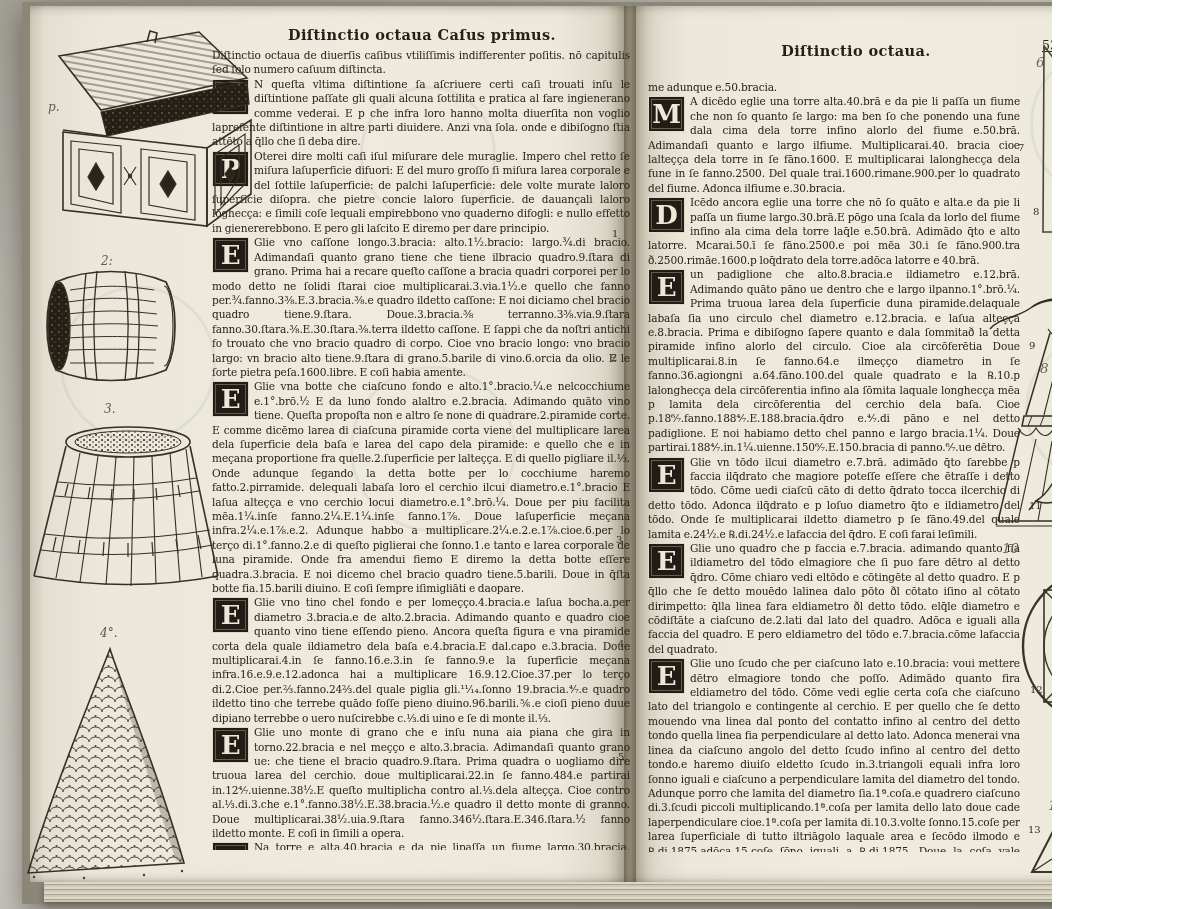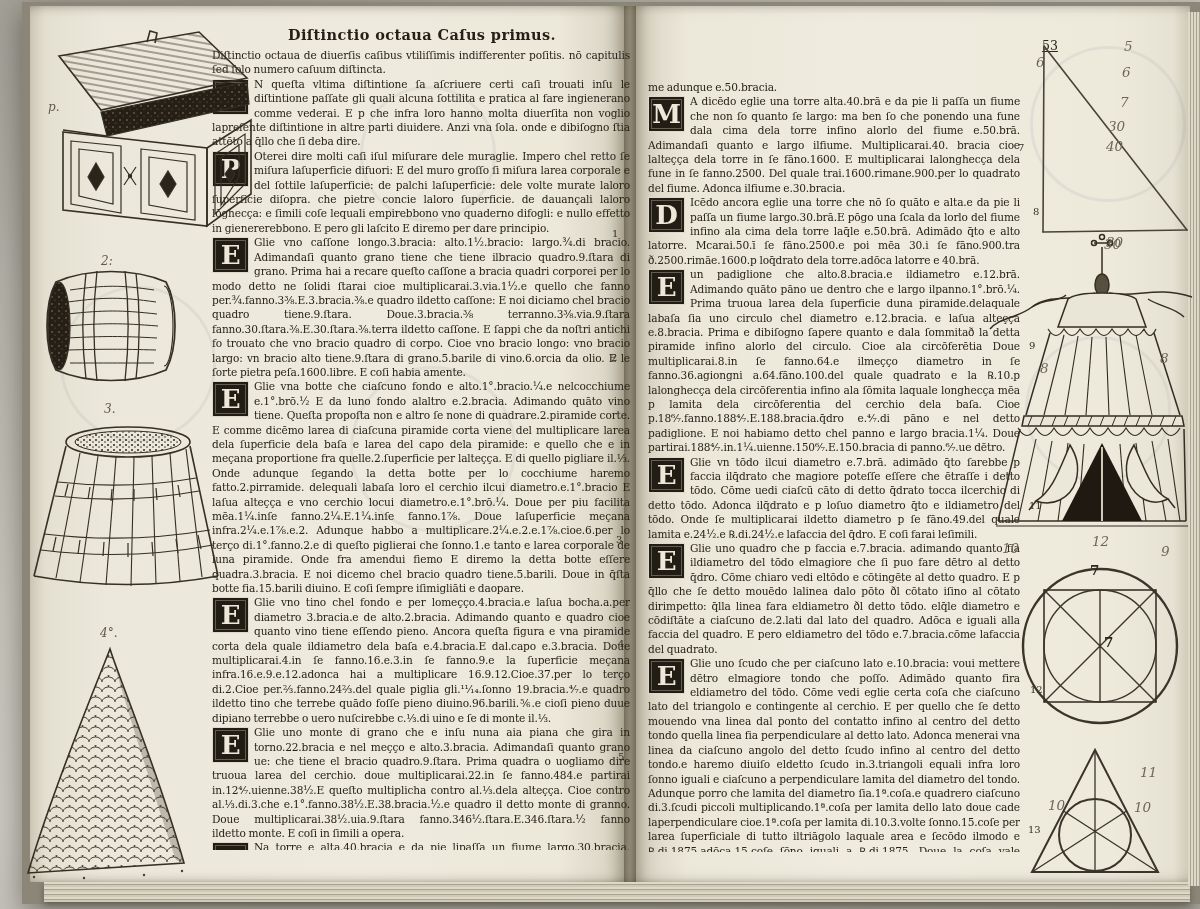--- a/index.html
+++ b/index.html
@@ -1,16 +1,16 @@
 <!DOCTYPE html>
 <html><head>
 <meta charset="utf-8">
 <style>
   html,body{margin:0;padding:0;}
-  .photo{position:relative;width:1200px;height:909px;overflow:hidden;
+  .photo{position:relative;width:1052px;height:909px;overflow:hidden;
     background:radial-gradient(150% 130% at 18% 0%, #96938b 0%, #b2b0a7 26%, #c4c2b9 52%, #c9c7bf 70%, #b3b1a8 100%);
     font-family:"DejaVu Serif","Liberation Serif",serif;}
   .book-shadow{position:absolute;left:22px;top:2px;width:1180px;height:902px;
     box-shadow:0 10px 26px rgba(40,36,28,.45);background:#8b8678;}
   .page{position:absolute;top:6px;height:876px;}
   .page.left{left:30px;width:600px;
     background:linear-gradient(to right,#cbc6b5 0%,#e4e0d1 2.5%,#ebe7da 12%,#eeeadd 55%,#ece8da 88%,#ddd8c8 96%,#c6c0ad 100%);
     box-shadow:inset -16px 0 22px -12px rgba(62,52,32,.6), inset 0 8px 10px -8px rgba(0,0,0,.25), inset 0 -8px 10px -8px rgba(0,0,0,.18);}
   .page.right{left:630px;width:560px;
     background:linear-gradient(to left,#cdc8b6 0%,#e6e2d3 3%,#edeadc 14%,#efebde 60%,#ebe7d9 90%,#ddd8c8 97%,#c9c3b0 100%);
@@ -181,20 +181,21 @@
       </pattern>
     </defs>
     <path d="M86,4 C76,30 30,140 4,228 L160,218 C132,120 96,36 86,4 Z" fill="url(#scalC)" stroke="#352f25" stroke-width="1.6"></path>
     <path d="M86,4 C96,40 120,120 152,215 L160,218 C132,120 96,36 86,4 Z" fill="#453d2f" opacity="0.28"></path>
     <circle cx="10" cy="232" r="1.2" fill="#453d2f"></circle>
       <circle cx="60" cy="233" r="1.2" fill="#453d2f"></circle>
     <circle cx="120" cy="230" r="1.2" fill="#453d2f"></circle>
       <circle cx="158" cy="226" r="1.2" fill="#453d2f"></circle>
   </svg>
 
+  <div class="hdr" style="left:668px;top:42px;width:376px;">Diſtinctio octaua.</div>
   <span class="folio" style="left:1042px;top:38px;text-decoration:underline;">53</span>
   <span class="hand" style="left:1036px;top:54px;">6</span>
 
   <div class="rp-text txt">
     <p class="para">me adunque e.50.bracia.</p>
     <p class="para"><span class="dropcap">M</span><span>A dicēdo eglie una torre alta.40.brā e da pie li paſſa un fiume che non ſo quanto ſe largo: ma ben ſo che ponendo una fune dala cima dela torre infino alorlo del fiume e.50.brā. Adimandaſi quanto e largo ilfiume. Multiplicarai.40. bracia cioe lalteçça dela torre in ſe fāno.1600. E multiplicarai lalonghecça dela fune in ſe fanno.2500. Del quale trai.1600.rimane.900.per lo quadrato del fiume. Adonca ilfiume e.30.bracia.</span></p>
     <p class="para"><span class="dropcap">D</span><span>Icēdo ancora eglie una torre che nō ſo quāto e alta.e da pie li paſſa un fiume largo.30.brā.E pōgo una ſcala da lorlo del fiume infino ala cima dela torre laq̄le e.50.brā. Adimādo q̄to e alto latorre. Mcarai.50.ī ſe fāno.2500.e poi mēa 30.i ſe fāno.900.tra ð.2500.rimāe.1600.p loq̄drato dela torre.adōca latorre e 40.brā.</span></p>
     <p class="para"><span class="dropcap">E</span><span>un padiglione che alto.8.bracia.e ildiametro e.12.brā. Adimando quāto pāno ue dentro che e largo ilpanno.1°.brō.¼. Prima truoua larea dela ſuperficie duna piramide.delaquale labaſa ſia uno circulo chel diametro e.12.bracia. e laſua alteçça e.8.bracia. Prima e dibiſogno ſapere quanto e dala ſommitað la detta piramide infino alorlo del circulo. Cioe ala circōferētia Doue multiplicarai.8.in ſe fanno.64.e ilmeçço diametro in ſe fanno.36.agiongni a.64.fāno.100.del quale quadrato e la ℞.10.p lalonghecça dela circōferentia infino ala ſōmita laquale longhecça mēa p lamita dela circōferentia del cerchio dela baſa. Cioe p.18⁶⁄₇.fanno.188⁴⁄₇.E.188.bracia.q̄dro e.⁴⁄₇.di pāno e nel detto padiglione. E noi habiamo detto chel panno e largo bracia.1¼. Doue partirai.188⁴⁄₇.in.1¼.uienne.150⁶⁄₇.E.150.bracia di panno.⁶⁄₇.ue dētro.</span></p>
     <p class="para"><span class="dropcap">E</span><span>Glie vn tōdo ilcui diametro e.7.brā. adimādo q̄to ſarebbe p faccia ilq̄drato che magiore poteſſe eſſere che ētraſſe i detto tōdo. Cōme uedi ciaſcū cāto di detto q̄drato tocca ilcerchio di detto tōdo. Adonca ilq̄drato e p loſuo diametro q̄to e ildiametro del tōdo. Onde ſe multiplicarai ildetto diametro p ſe fāno.49.del quale lamita e.24½.e ℞.di.24½.e lafaccia del q̄dro. E coſi farai leſimili.</span></p>
     <p class="para"><span class="dropcap">E</span><span>Glie uno quadro che p faccia e.7.bracia. adimando quanto fia ildiametro del tōdo elmagiore che ſi puo fare dētro al detto q̄dro. Cōme chiaro vedi eltōdo e cōtingēte al detto quadro. E p q̄llo che ſe detto mouēdo lalinea dalo pōto ðl cōtato iſino al cōtato dirimpetto: q̄lla linea fara eldiametro ðl detto tōdo. elq̄le diametro e cōdiſtāte a ciaſcuno de.2.lati dal lato del quadro. Adōca e iguali alla faccia del quadro. E pero eldiametro del tōdo e.7.bracia.cōme lafaccia del quadrato.</span></p>

